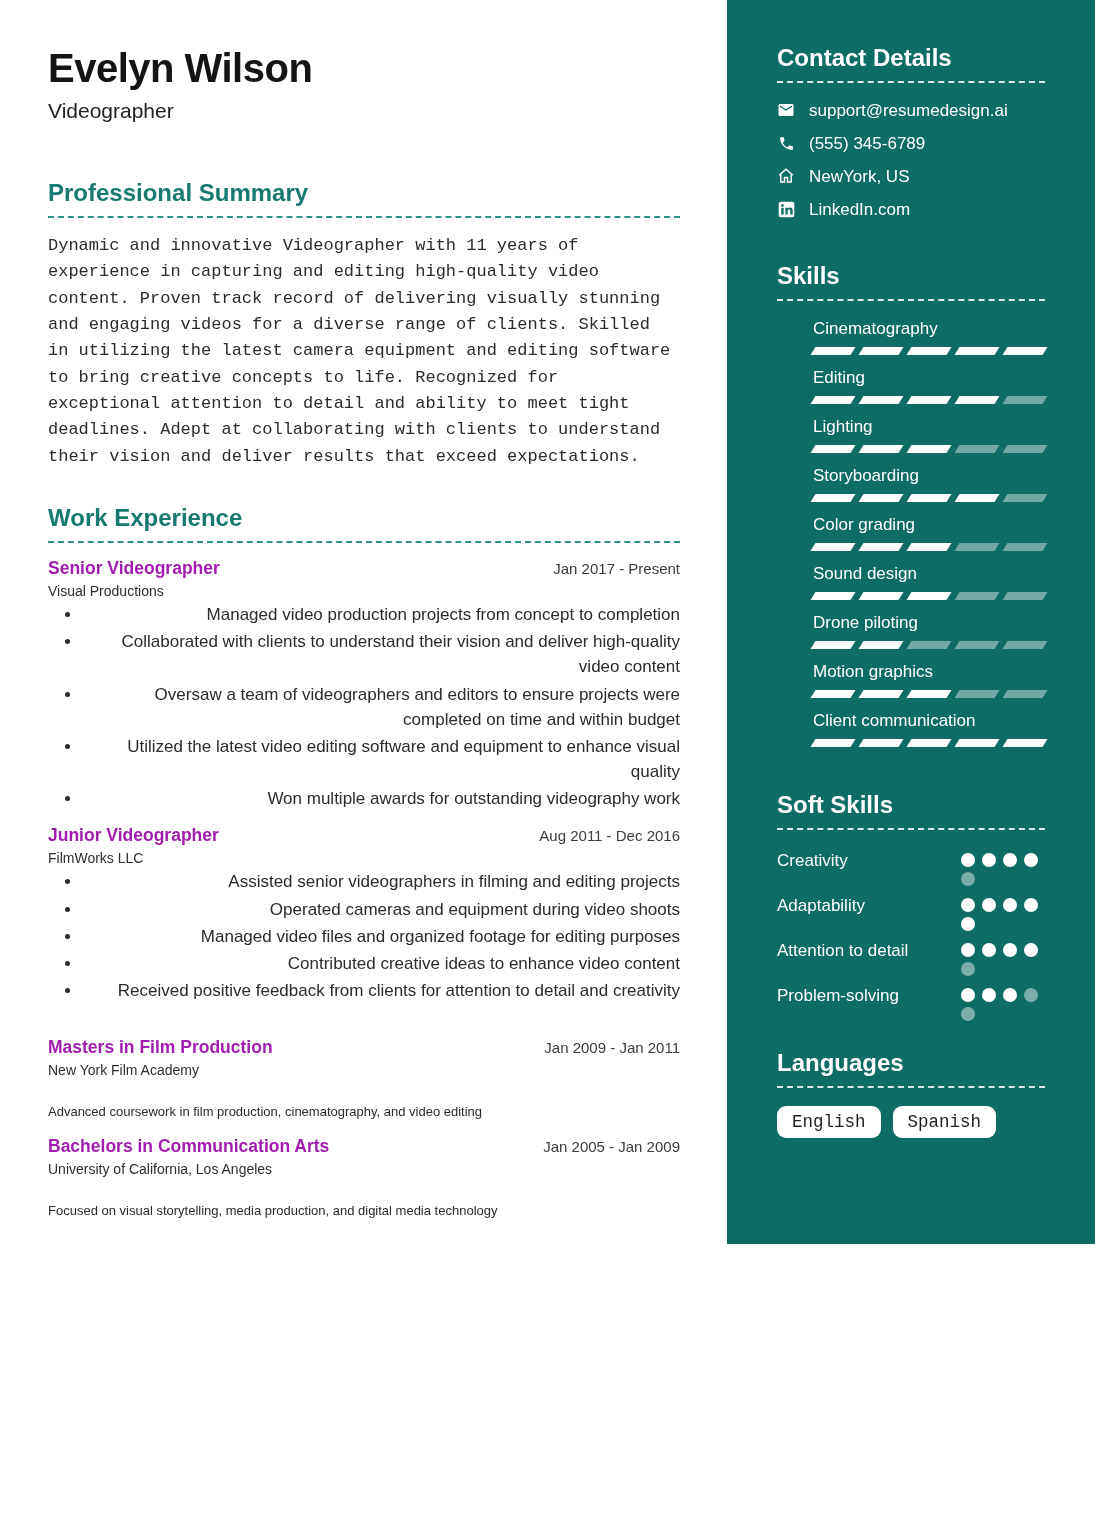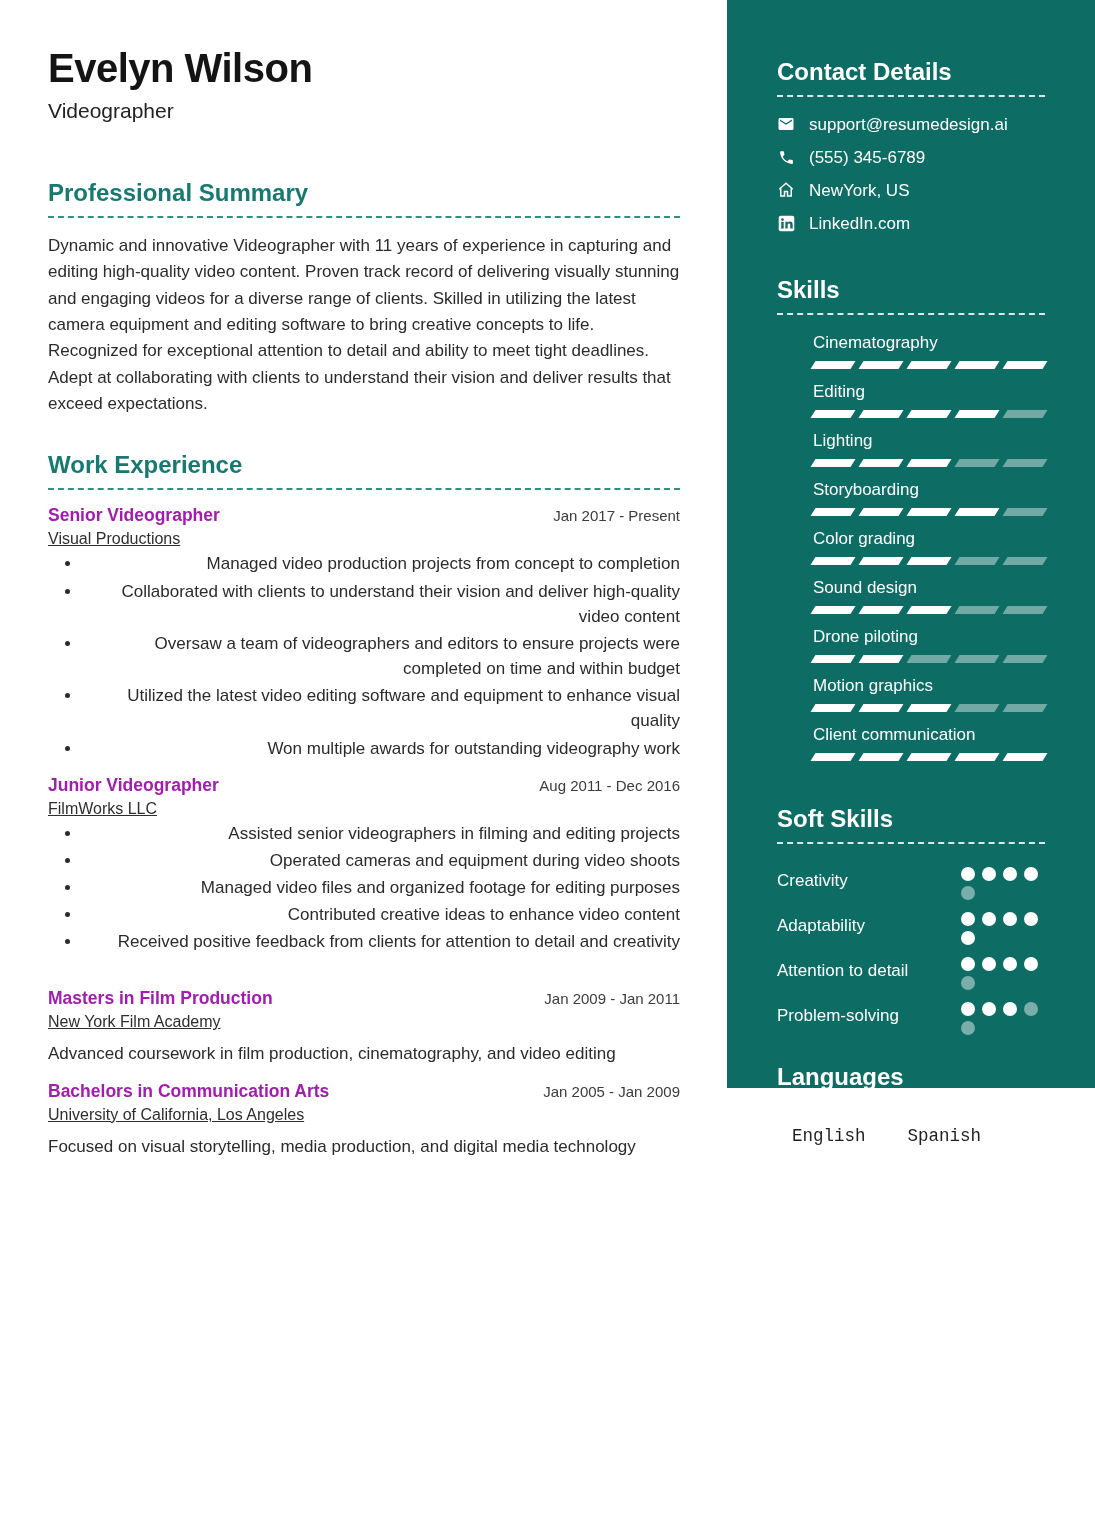--- a/index.html
+++ b/index.html
@@ -22,51 +22,51 @@
   .main{position:absolute;left:48px;top:0;width:632px;padding-top:46px;}
   .name{font-size:40px;font-weight:700;color:#141414;letter-spacing:-.5px;}
   .subtitle{font-size:21px;color:#222;margin-top:8px;}
   .section{margin-top:56px;}
   .section.tight{margin-top:34px;}
   h2.sec-head{
     font-size:24px;font-weight:700;color:var(--accent);
     padding-bottom:9px;border-bottom:2px dashed var(--dash);
     margin-bottom:15px;
   }
-  .summary-text{font-size:17px;line-height:1.55;color:var(--body);}
+  .summary-text{font-size:17px;line-height:1.55;color:var(--body);font-family:Liberation Mono, monospace;}
   .entry{margin-bottom:14px;}
   .entry-head{display:flex;justify-content:space-between;align-items:baseline;}
   .entry-title{font-size:17.5px;font-weight:700;color:#a21caf;}
   .entry-dates{font-size:15px;color:#3C3C3C;white-space:nowrap;}
-  .entry-sub{font-size:16px;color:#2E2E2E;margin-top:4px;text-decoration:underline;}
+  .entry-sub{font-size:14px;color:#2E2E2E;margin-top:4px;}
   .entry ul{margin:3px 0 4px 0;padding-left:34px;text-align:right;}
   .entry ul li{font-size:17px;line-height:1.48;margin-bottom:2px;color:var(--body);}
-  .entry .desc{font-size:17px;line-height:1.5;margin-top:10px;color:var(--body);}
+  .entry .desc{font-size:13px;line-height:1.5;margin-top:24px;color:var(--body);}
   
   .sidebar{
-    position:absolute;left:727px;top:0;width:368px;height:1088px;
+    position:absolute;left:727px;top:0;width:368px;height:1244px;
     background:var(--sidebar-bg);color:#FFFFFF;
-    padding:58px 50px 40px 50px;
+    padding:44px 50px 40px 50px;
   }
   .side-section{margin-bottom:0;}
   h2.side-head{
     font-size:24px;font-weight:700;color:#FFFFFF;
     padding-bottom:9px;border-bottom:2px dashed rgba(255,255,255,.85);
     margin-bottom:18px;
   }
   .contact-item{display:flex;align-items:flex-start;gap:14px;margin-bottom:13px;font-size:17px;}
   .contact-item .ico{flex:0 0 18px;height:18px;display:flex;align-items:center;justify-content:center;}
   .skills-block{margin-top:42px;}
   .skill{margin-bottom:13px;margin-left:36px;}
   .skill-label{font-size:17px;margin-bottom:8px;}
   .bar{display:flex;gap:8px;height:8px;}
   .seg{flex:1;background:rgba(255,255,255,.42);transform:skewX(-32deg);}
   .seg.on{background:#FFFFFF;}
   .soft-block{margin-top:44px;}
-  .soft-row{display:flex;justify-content:space-between;align-items:center;margin-bottom:7px;}
+  .soft-row{display:flex;justify-content:space-between;align-items:flex-start;margin-bottom:7px;}
   .soft-label{font-size:17px;line-height:1.5;max-width:150px;}
   .dots{display:flex;flex-wrap:wrap;column-gap:7px;row-gap:5px;width:84px;padding-top:5px;}
   .dot{width:14px;height:14px;border-radius:50%;background:rgba(255,255,255,.45);}
   .dot.on{background:#FFFFFF;}
   .lang-block{margin-top:28px;}
   .pills{display:flex;gap:12px;}
   .pill{
     background:#FFFFFF;color:#1F1F1F;font-size:17.5px;
     padding:6px 15px;border-radius:9px;font-family:Liberation Mono, monospace;
   }

